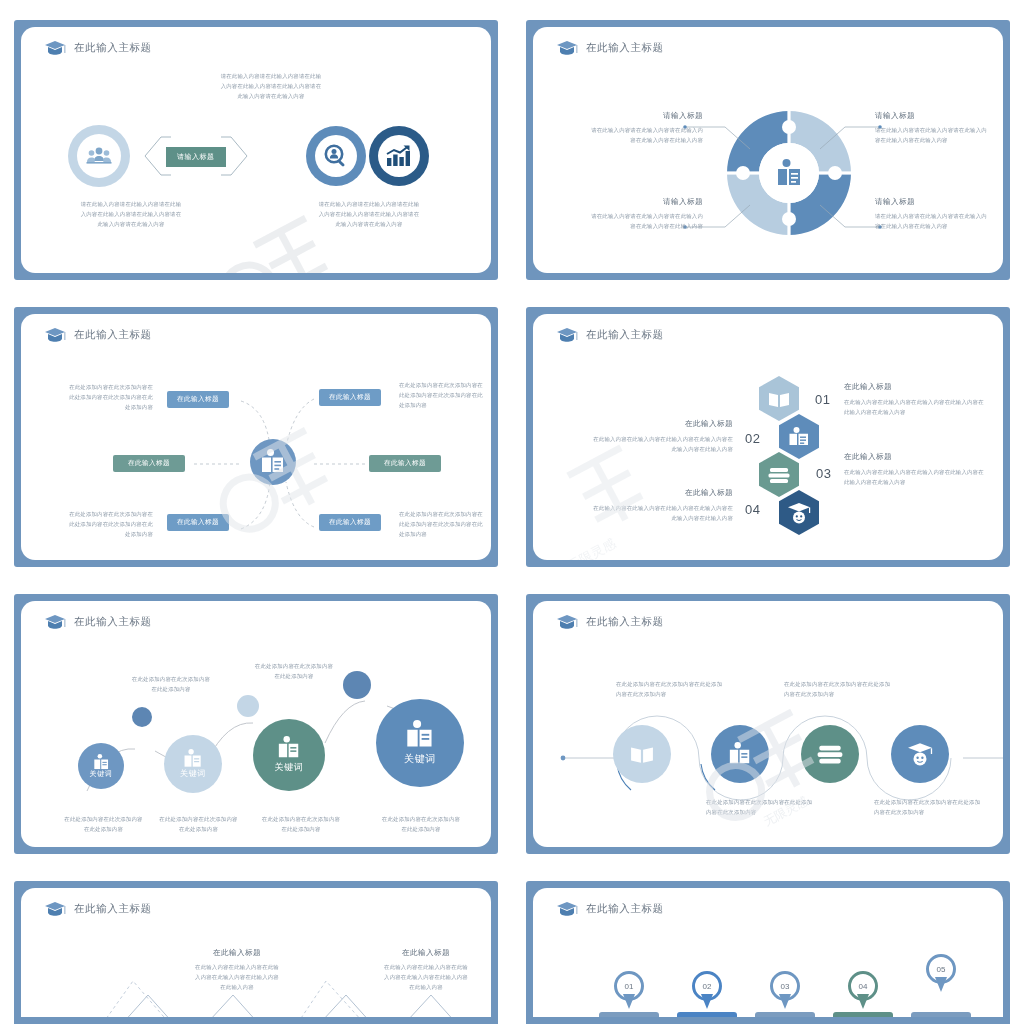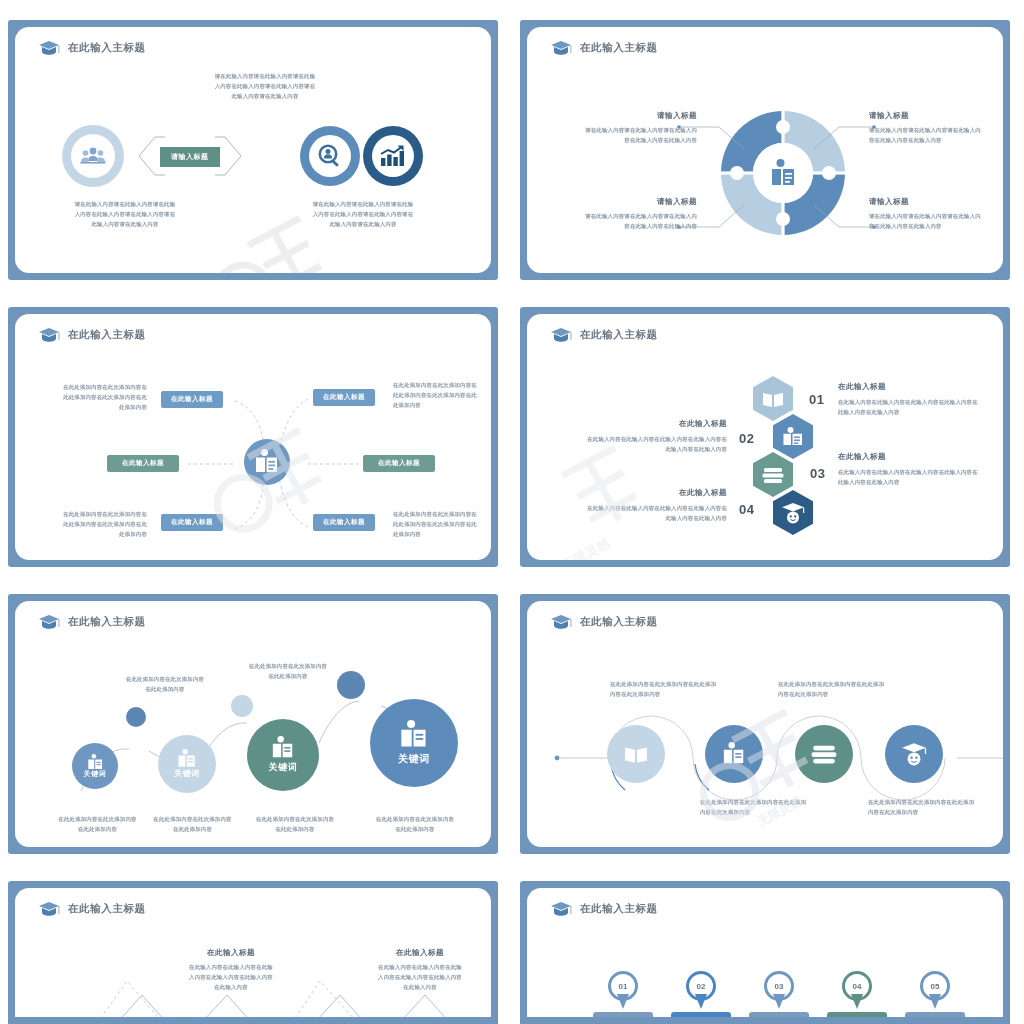--- a/index.html
+++ b/index.html
@@ -10,22 +10,21 @@
     overflow: hidden;
   }
   .grid {
     width: 1024px; height: 1024px;
     display: grid;
     grid-template-columns: 512px 512px;
     grid-template-rows: 287px 287px 287px 163px;
   }
   .slide-cell {
     position: relative;
-    padding: 20px 14px 7px 8px;
-    font-weight: bold;
+    padding: 20px 14px 7px 14px;
   }
   .slide {
     position: relative;
     width: 100%; height: 100%;
     background: #6f95bd;
     border-radius: 3px;
     padding: 7px;
     overflow: hidden;
   }
   .slide-inner {
@@ -735,21 +734,21 @@
 此次添加内容</div>
 
         <div class="pin" style="left:315px; top:83px;">
           <div class="pball" style="border-color:#5e9088;"></div>
           <div class="ptip" style="background:#5e9088;"></div>
           <div class="pnum">04</div>
         </div>
         <div class="pcard" style="left:300px; top:124px; background:#5e9088; white-space:pre-line;">在此处添加内容在
 此次添加内容</div>
 
-        <div class="pin" style="left:393px; top:83px;">
+        <div class="pin" style="left:393px; top:66px;">
           <div class="pball" style="border-color:#6e97c2;"></div>
           <div class="ptip" style="background:#6e97c2;"></div>
           <div class="pnum">05</div>
         </div>
         <div class="pcard" style="left:378px; top:124px; background:#7b9cbf; white-space:pre-line;">在此处添加内容在
 此次添加内容</div>
 
       </div>
     </div>
   </div>

